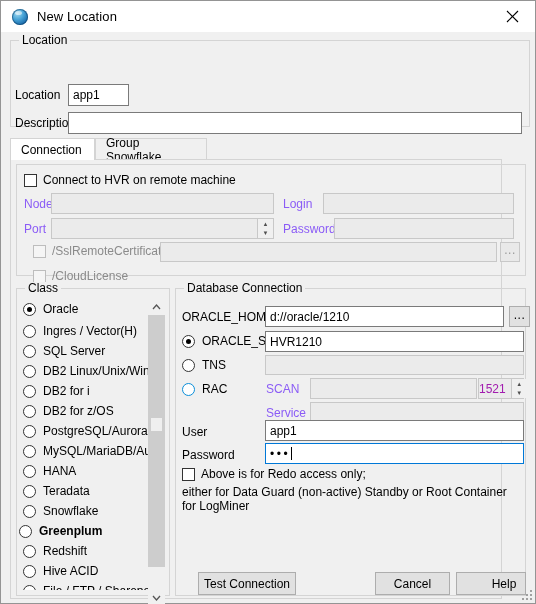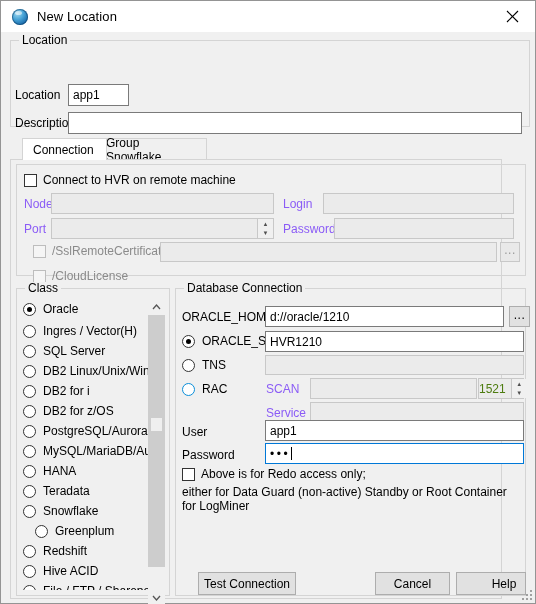--- a/index.html
+++ b/index.html
@@ -136,21 +136,21 @@
     border: 1px solid #7a7a7a;
     background: #ffffff;
     display: flex;
   }
   .spin.disabled { background:#ebebeb; border-color:#c8c8c8; }
   .spin .spin-val {
     flex: 1 1 auto;
     display:flex; align-items:center; justify-content:flex-end;
     padding-right:5px;
     font-size:12px;
-    color:#4d7c0f;
+    color:#a21caf;
   }
   .spin .spin-btns {
     width: 15px; flex: 0 0 15px;
     border-left: 1px solid #c8c8c8;
     display: flex; flex-direction: column;
     background: #f0f0f0;
   }
   .spin .spin-btns span {
     flex:1 1 50%;
     display:flex; align-items:center; justify-content:center;
@@ -235,21 +235,20 @@
     display: flex; align-items: center;
     padding: 0 10px;
     font-size: 12px;
     color: #000;
     cursor: default;
   }
   .tab.active {
     background: #ffffff;
     border-color: #d4d4d4;
     z-index: 3;
-    margin-left: 12px;
   }
 
   .tabpanel {
     position: absolute;
     left: 9px; top: 127px;
     width: 492px; height: 440px;
     box-sizing: border-box;
     border: 1px solid #d4d4d4;
     background: #f0f0f0;
   }
@@ -462,21 +461,21 @@
             <span class="rb-label">HANA</span>
           </div>
           <div class="rb" style="left:4px; top:186px;">
             <span class="dot"></span>
             <span class="rb-label">Teradata</span>
           </div>
           <div class="rb" style="left:4px; top:206px;">
             <span class="dot"></span>
             <span class="rb-label">Snowflake</span>
           </div>
-          <div class="rb" style="left:16px; top:226px;">
+          <div class="rb" style="left:0; top:226px;font-weight:bold;">
             <span class="dot"></span>
             <span class="rb-label">Greenplum</span>
           </div>
           <div class="rb" style="left:4px; top:246px;">
             <span class="dot"></span>
             <span class="rb-label">Redshift</span>
           </div>
           <div class="rb" style="left:4px; top:266px;">
             <span class="dot"></span>
             <span class="rb-label">Hive ACID</span>

